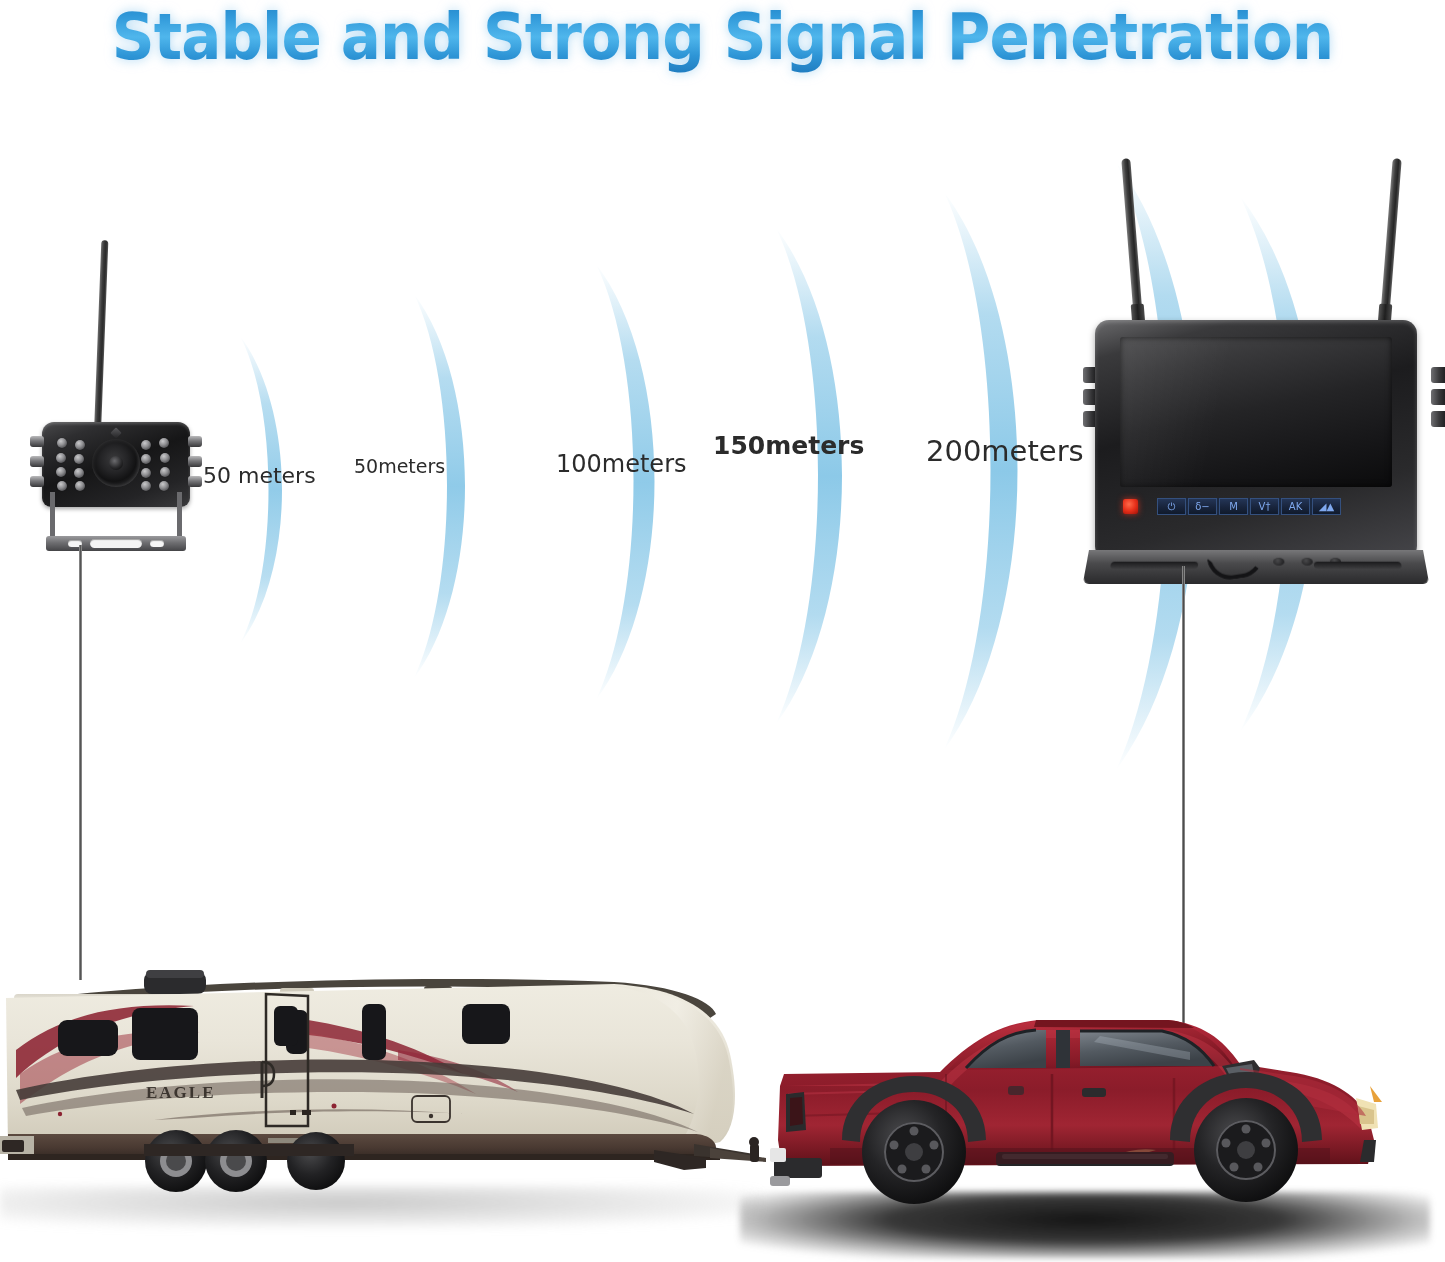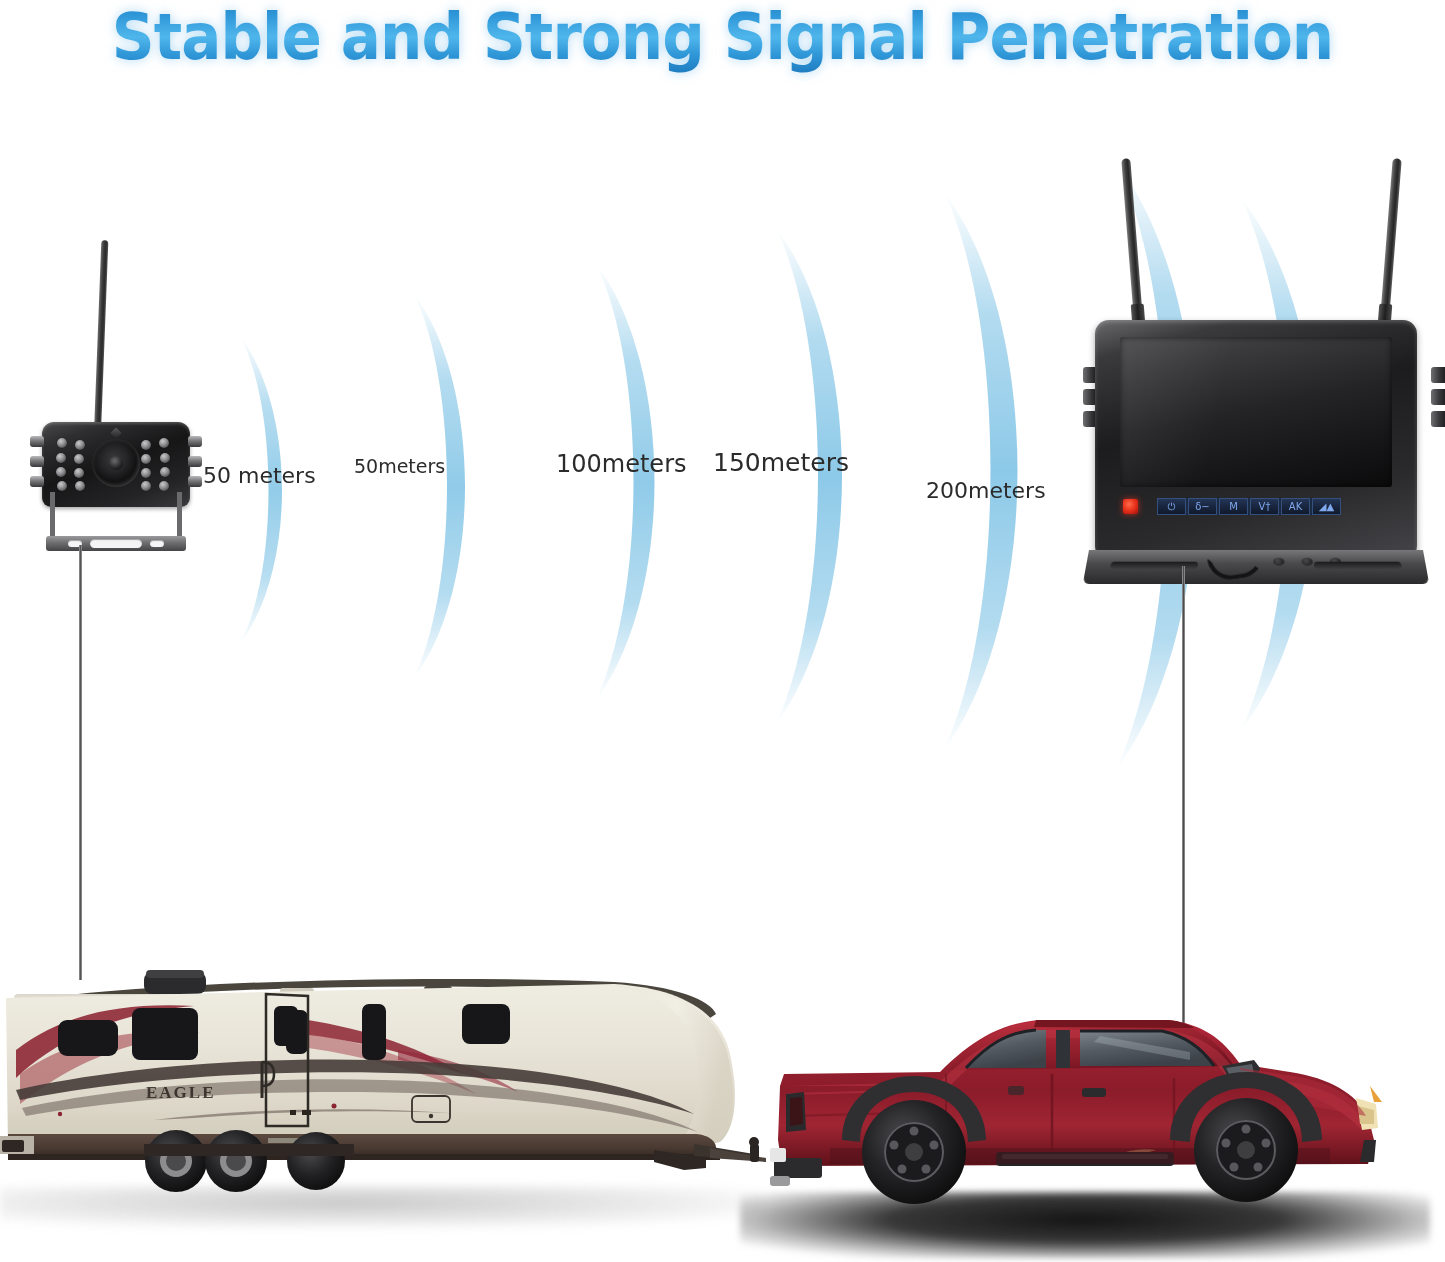--- a/index.html
+++ b/index.html
@@ -350,22 +350,22 @@
           <stop offset="100%" stop-color="#9fd2ec" stop-opacity="0"></stop>
         </linearGradient>
       </defs>
       <path d="M8,6 C110,138 110,410 8,542 C72,408 72,138 8,6 Z" fill="url(#ag7)"></path>
     </svg>
   </div>
 
   <div class="dist-label" style="left:203px; top:463px; font-size:22px;">50 meters</div>
   <div class="dist-label" style="left:354px; top:455px; font-size:19px;">50meters</div>
   <div class="dist-label" style="left:556px; top:450px; font-size:24px;">100meters</div>
-  <div class="dist-label" style="left:713px; top:448px; font-size:25px;">150meters</div>
-  <div class="dist-label" style="left:926px; top:434px; font-size:22px;margin-top:44px;">200meters</div>
+  <div class="dist-label" style="left:713px; top:431px; font-size:25px;font-weight:bold;">150meters</div>
+  <div class="dist-label" style="left:926px; top:434px; font-size:29px;">200meters</div>
 
   <div id="camera-unit">
     <div id="cam-antenna"></div>
     <div id="cam-body">
       <div id="cam-mic"></div>
       <div id="cam-lens"></div>
 
       <div class="led-grid left">
         <div class="led" style="left:2px;  top:0px;"></div>
         <div class="led" style="left:20px; top:2px;"></div>

